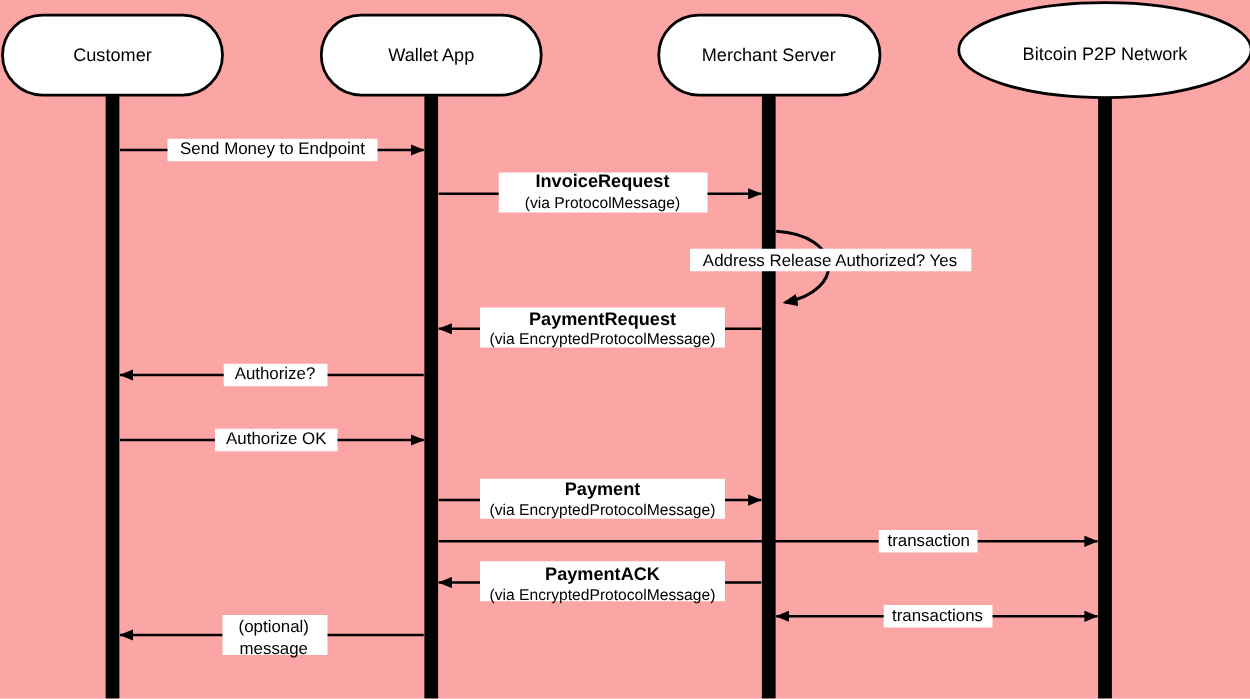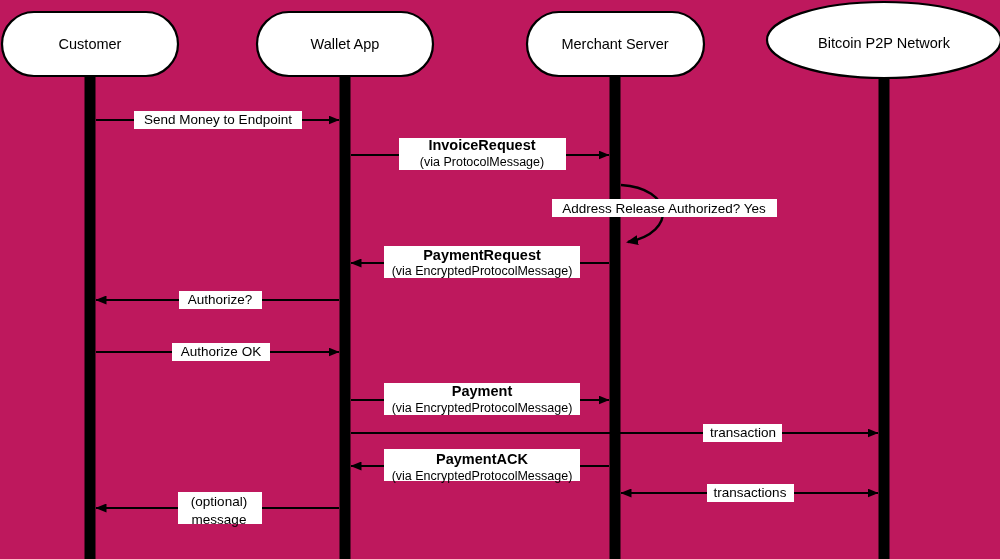--- a/index.html
+++ b/index.html
@@ -8,21 +8,21 @@
     background: #ffffff;
   }
   body {
     font-family: "Liberation Sans", sans-serif;
     -webkit-font-smoothing: antialiased;
   }
   #canvas {
     position: relative;
     width: 1000px;
     height: 559px;
-    background: #be185d;
+    background: #fca5a5;
     overflow: hidden;
   }
   #diagram-svg {
     position: absolute;
     top: 0;
     left: 0;
     width: 1000px;
     height: 559px;
   }
   .actor-shape {

